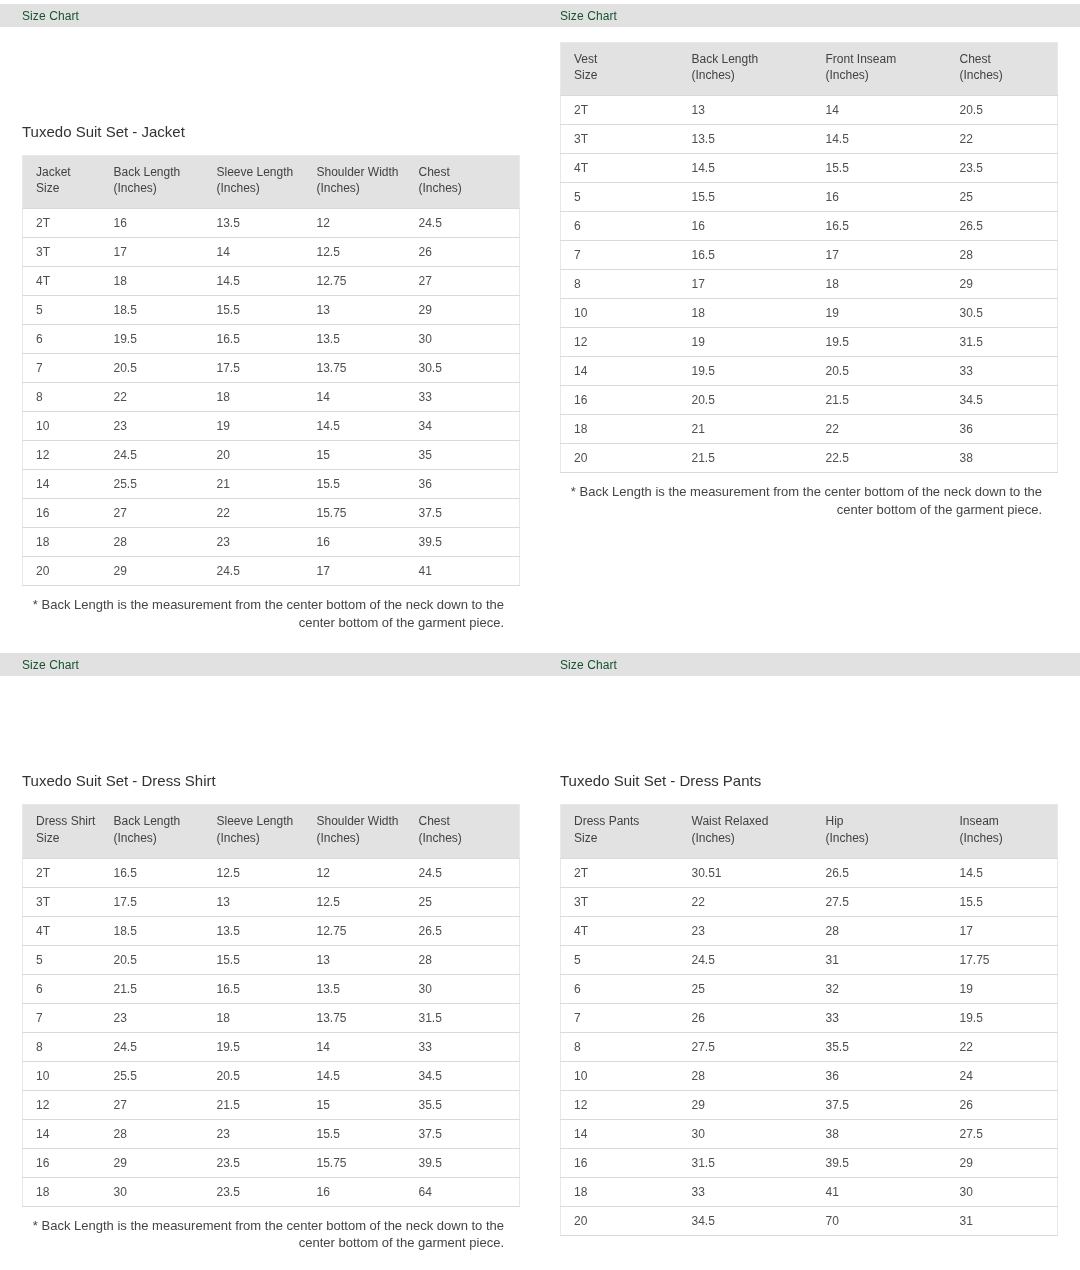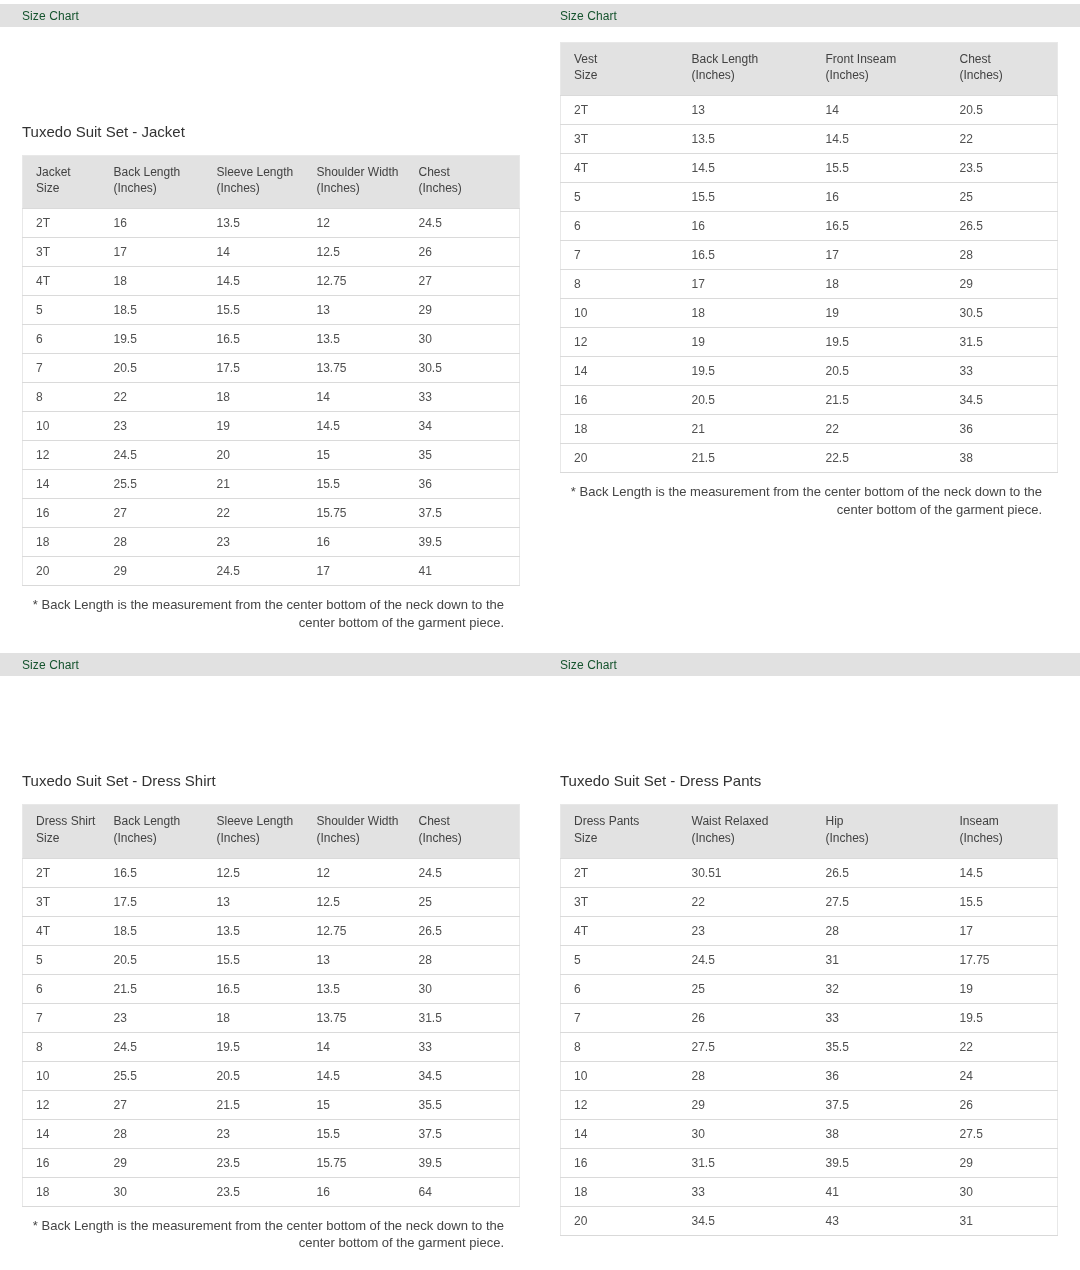--- a/index.html
+++ b/index.html
@@ -530,19 +530,19 @@
           </tr>
           <tr>
             <td>18</td>
             <td>33</td>
             <td>41</td>
             <td>30</td>
           </tr>
           <tr>
             <td>20</td>
             <td>34.5</td>
-            <td>43</td>
+            <td>70</td>
             <td>31</td>
           </tr>
         </tbody>
     </table>
   </div>
 </div>
 
 </body></html>

